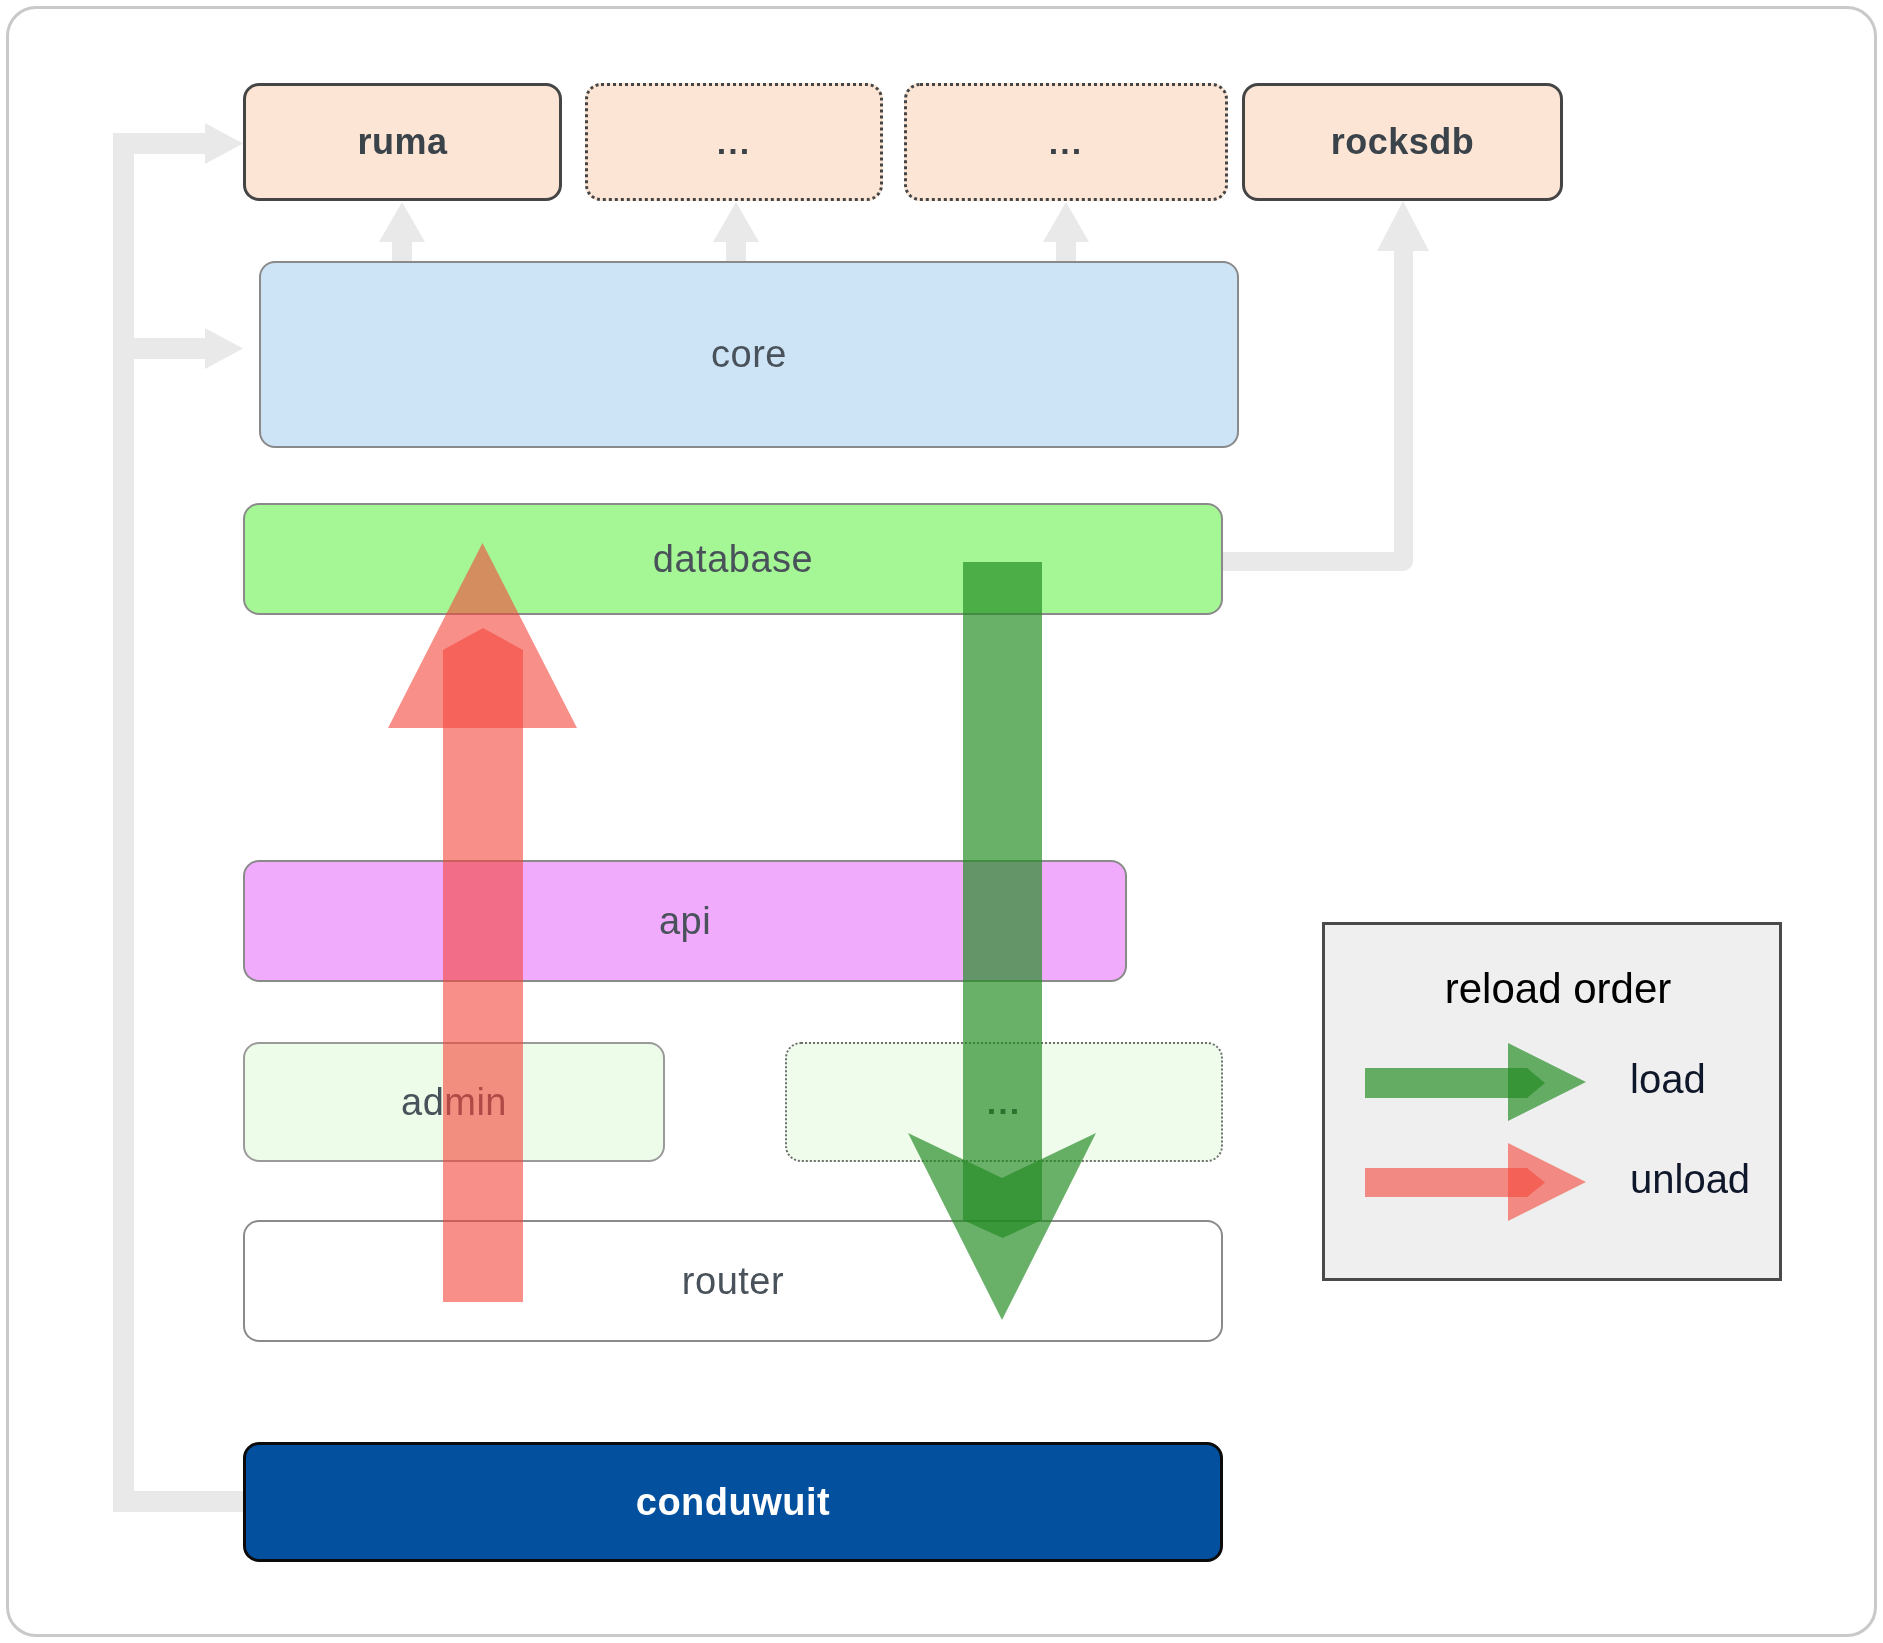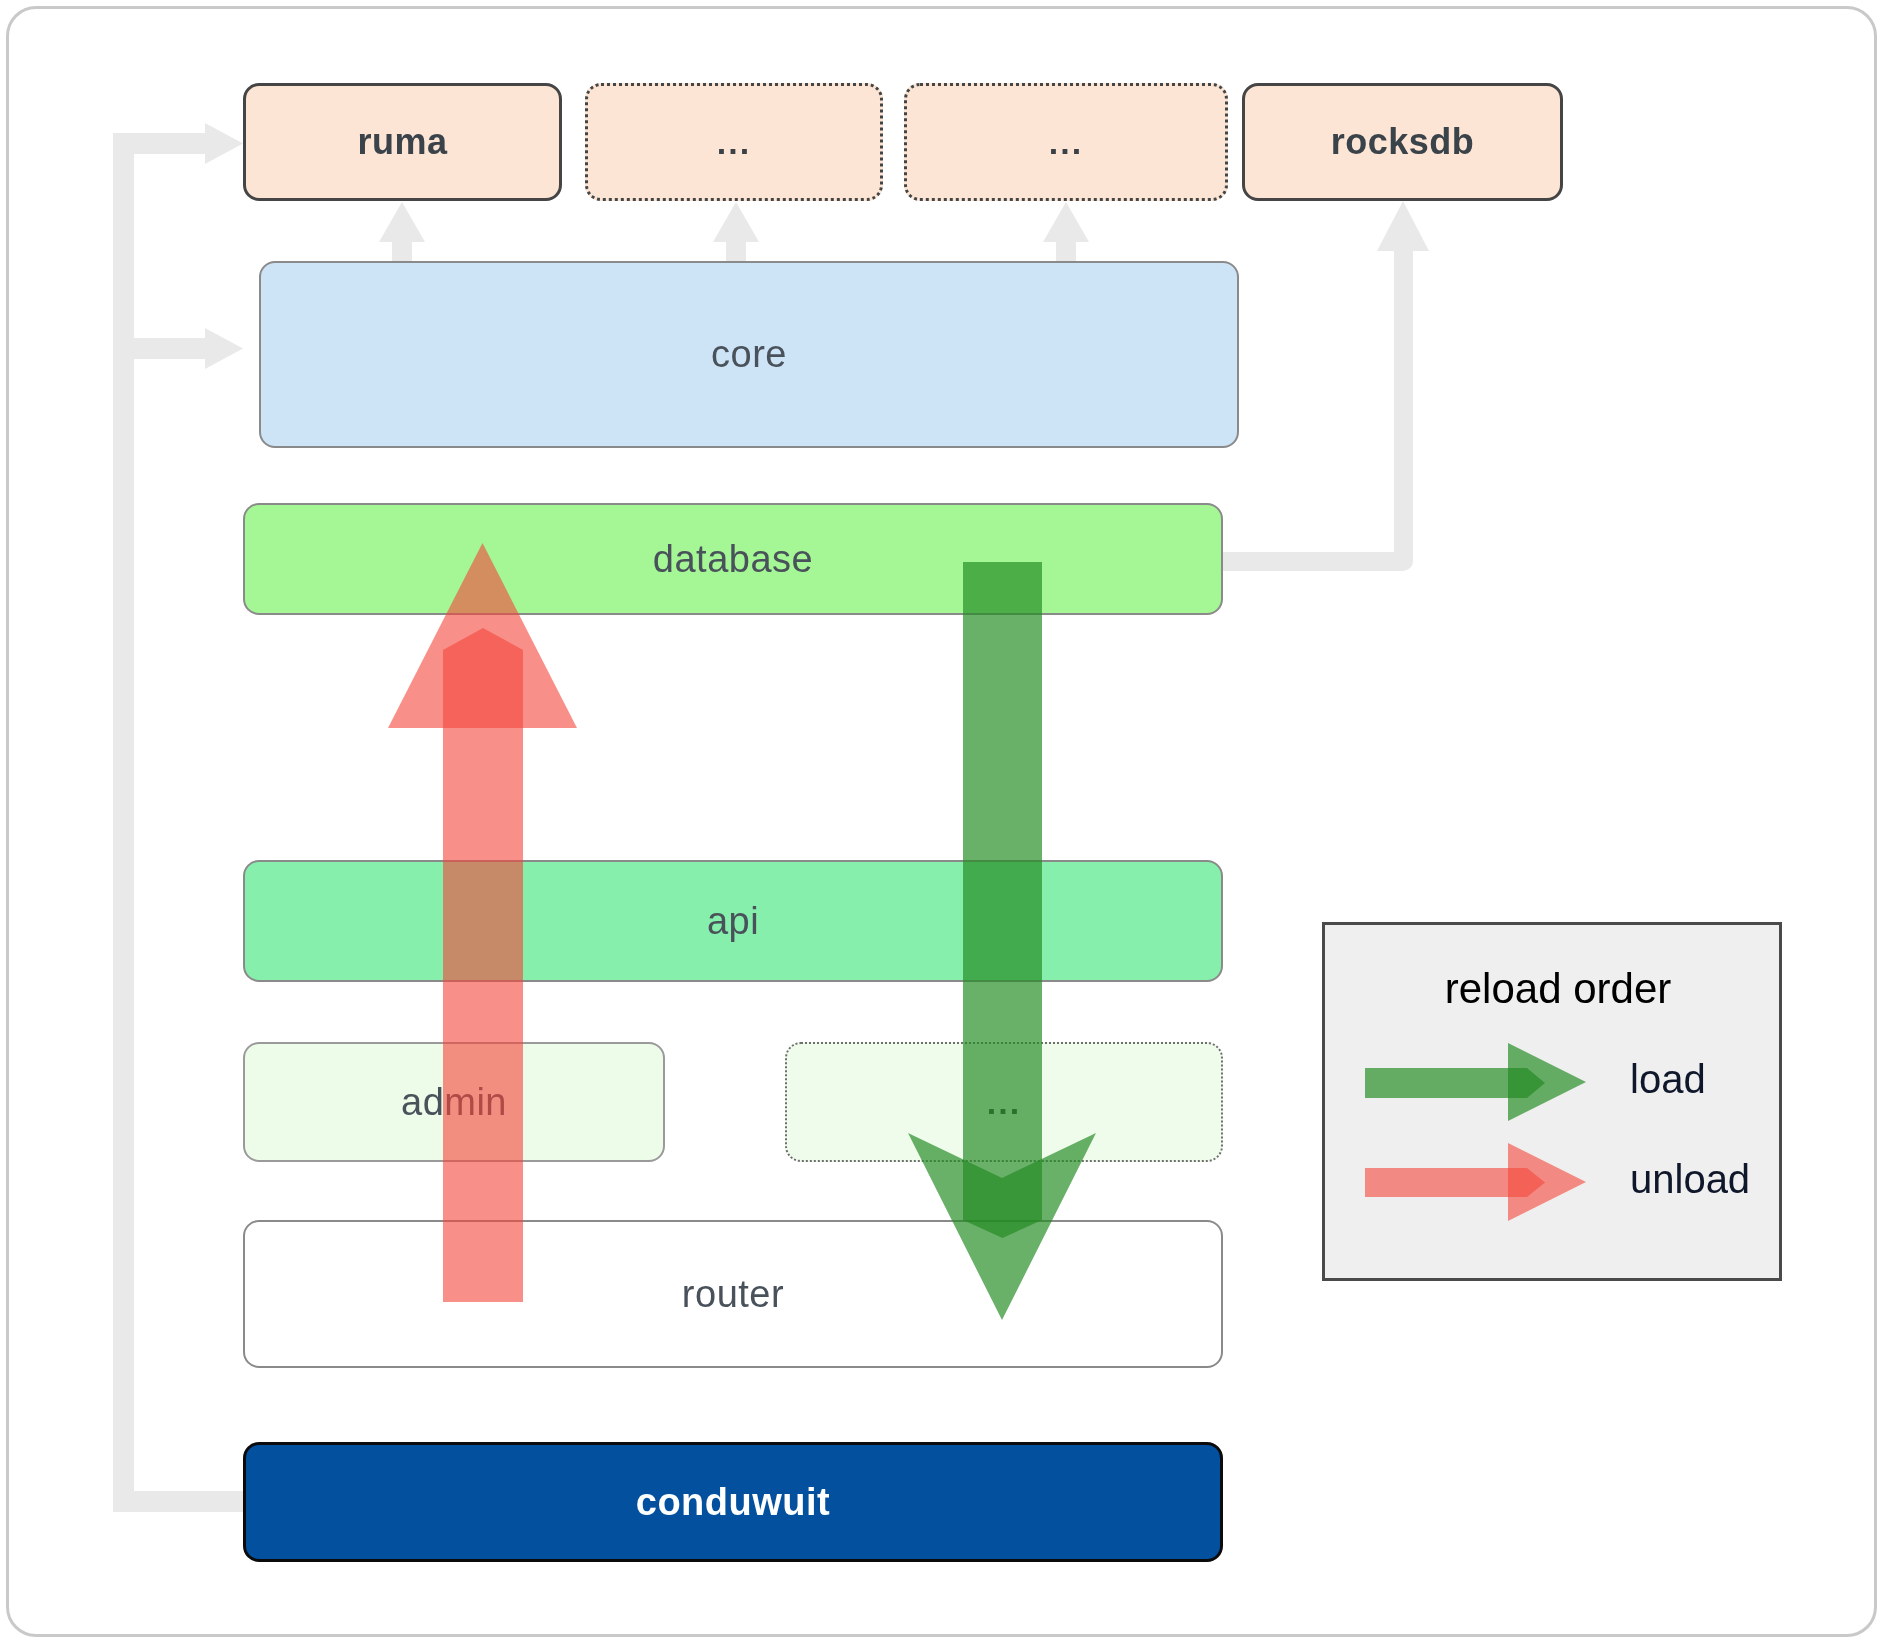--- a/index.html
+++ b/index.html
@@ -92,30 +92,30 @@
   <div class="box peach b-solid-dark" style="left:1242px;top:83px;width:321px;height:118px">
     <span class="toplabel">rocksdb</span>
   </div>
 
   <div class="box b-gray" style="left:259px;top:261px;width:980px;height:187px;background:#cde3f6">
     <span>core</span>
   </div>
   <div class="box b-gray" style="left:243px;top:503px;width:980px;height:112px;background:#a4f794">
     <span>database</span>
   </div>
-  <div class="box b-gray" style="left:243px;top:860px;width:980px;height:122px;background:#86efac">
+  <div class="box b-gray" style="left:243px;top:860px;width:884px;height:122px;background:#f0abfc">
     <span>api</span>
   </div>
   <div class="box b-gray-thin" style="left:243px;top:1042px;width:422px;height:120px;background:#edfbe9">
     <span>admin</span>
   </div>
   <div class="box b-dot-gray" style="left:785px;top:1042px;width:438px;height:120px;background:#effcec">
     <span class="dots">...</span>
   </div>
-  <div class="box b-gray" style="left:243px;top:1220px;width:980px;height:148px;background:#ffffff">
+  <div class="box b-gray" style="left:243px;top:1220px;width:980px;height:122px;background:#ffffff">
     <span>router</span>
   </div>
   <div class="box conduwuit-box" style="left:243px;top:1442px;width:980px;height:120px">
     <span>conduwuit</span>
   </div>
 
   <div class="red-part tri-up" style="left:388px;top:543px;width:189px;height:185px"></div>
   <div class="red-part shaft-up" style="left:443px;top:628px;width:80px;height:674px"></div>
 
   <div class="green-part shaft-down" style="left:963px;top:562px;width:79px;height:676px"></div>

